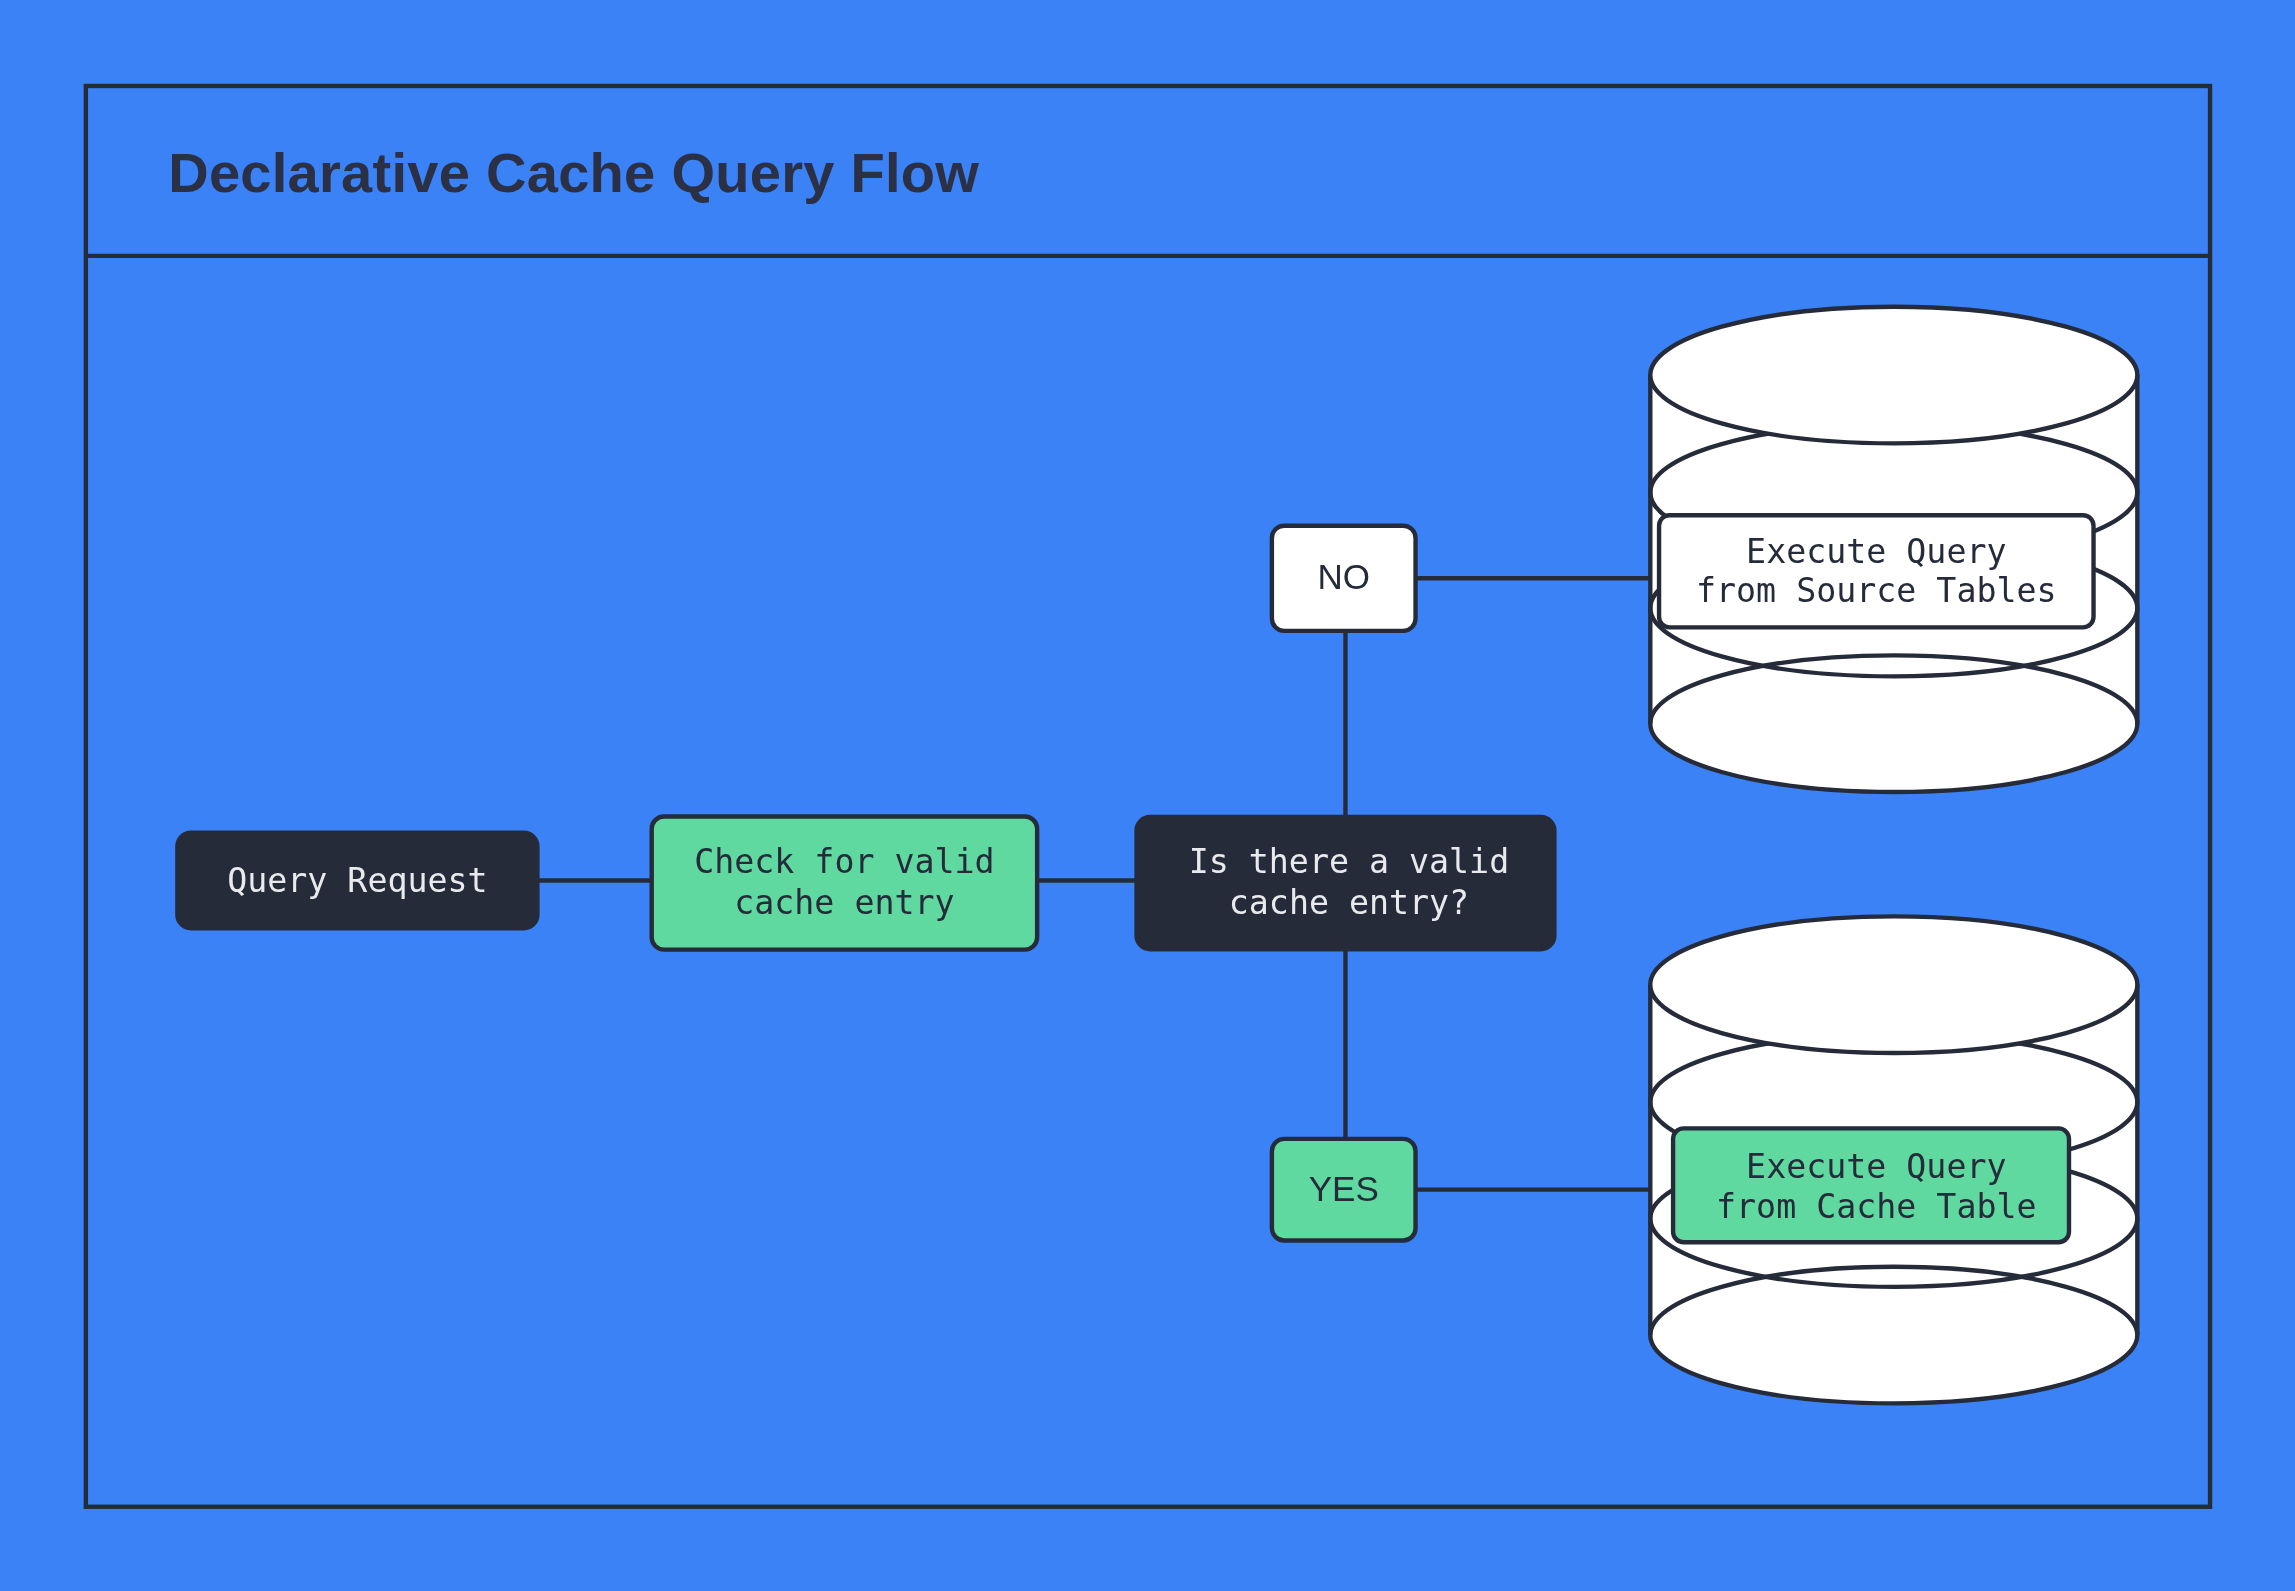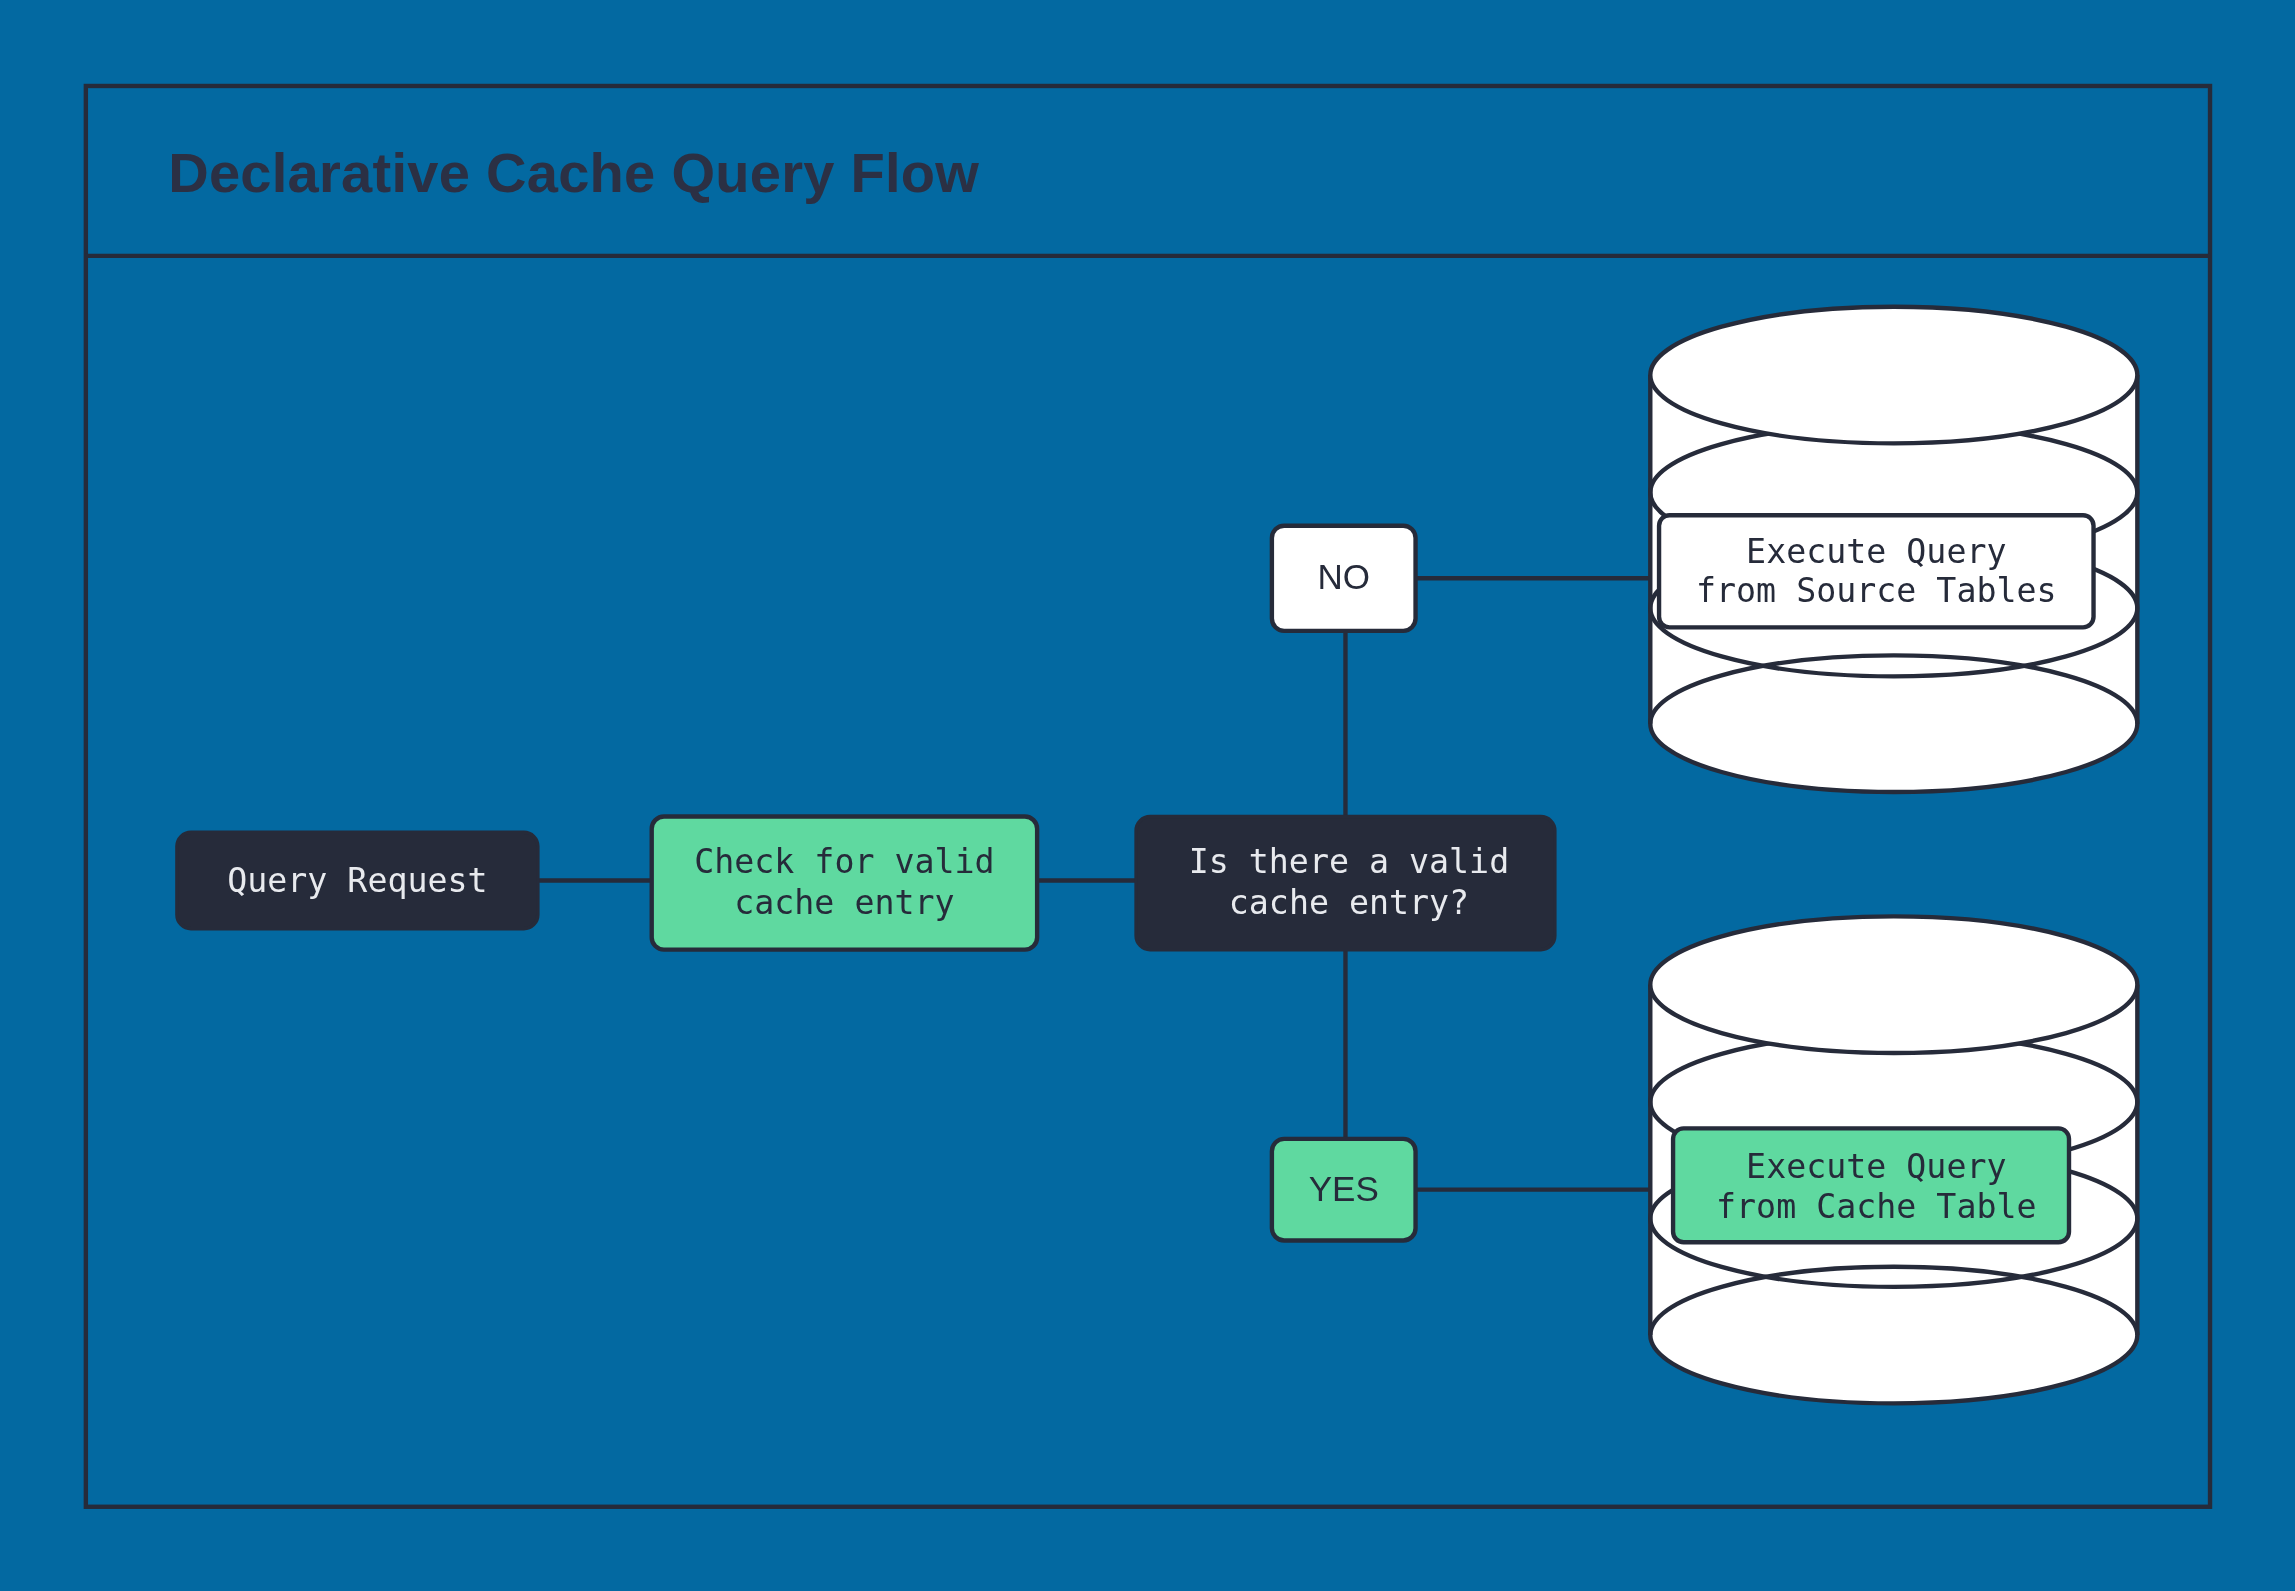--- a/index.html
+++ b/index.html
@@ -10,21 +10,21 @@
   body {
     width: 2295px;
     height: 1591px;
     font-family: "Liberation Sans", sans-serif;
     overflow: hidden;
   }
   #canvas {
     position: relative;
     width: 2295px;
     height: 1591px;
-    background: #0369a1;
+    background: #3b82f6;
   }
   svg.diagram {
     position: absolute;
     top: 0;
     left: 0;
     width: 2295px;
     height: 1591px;
     display: block;
   }
   .frame-rect {

